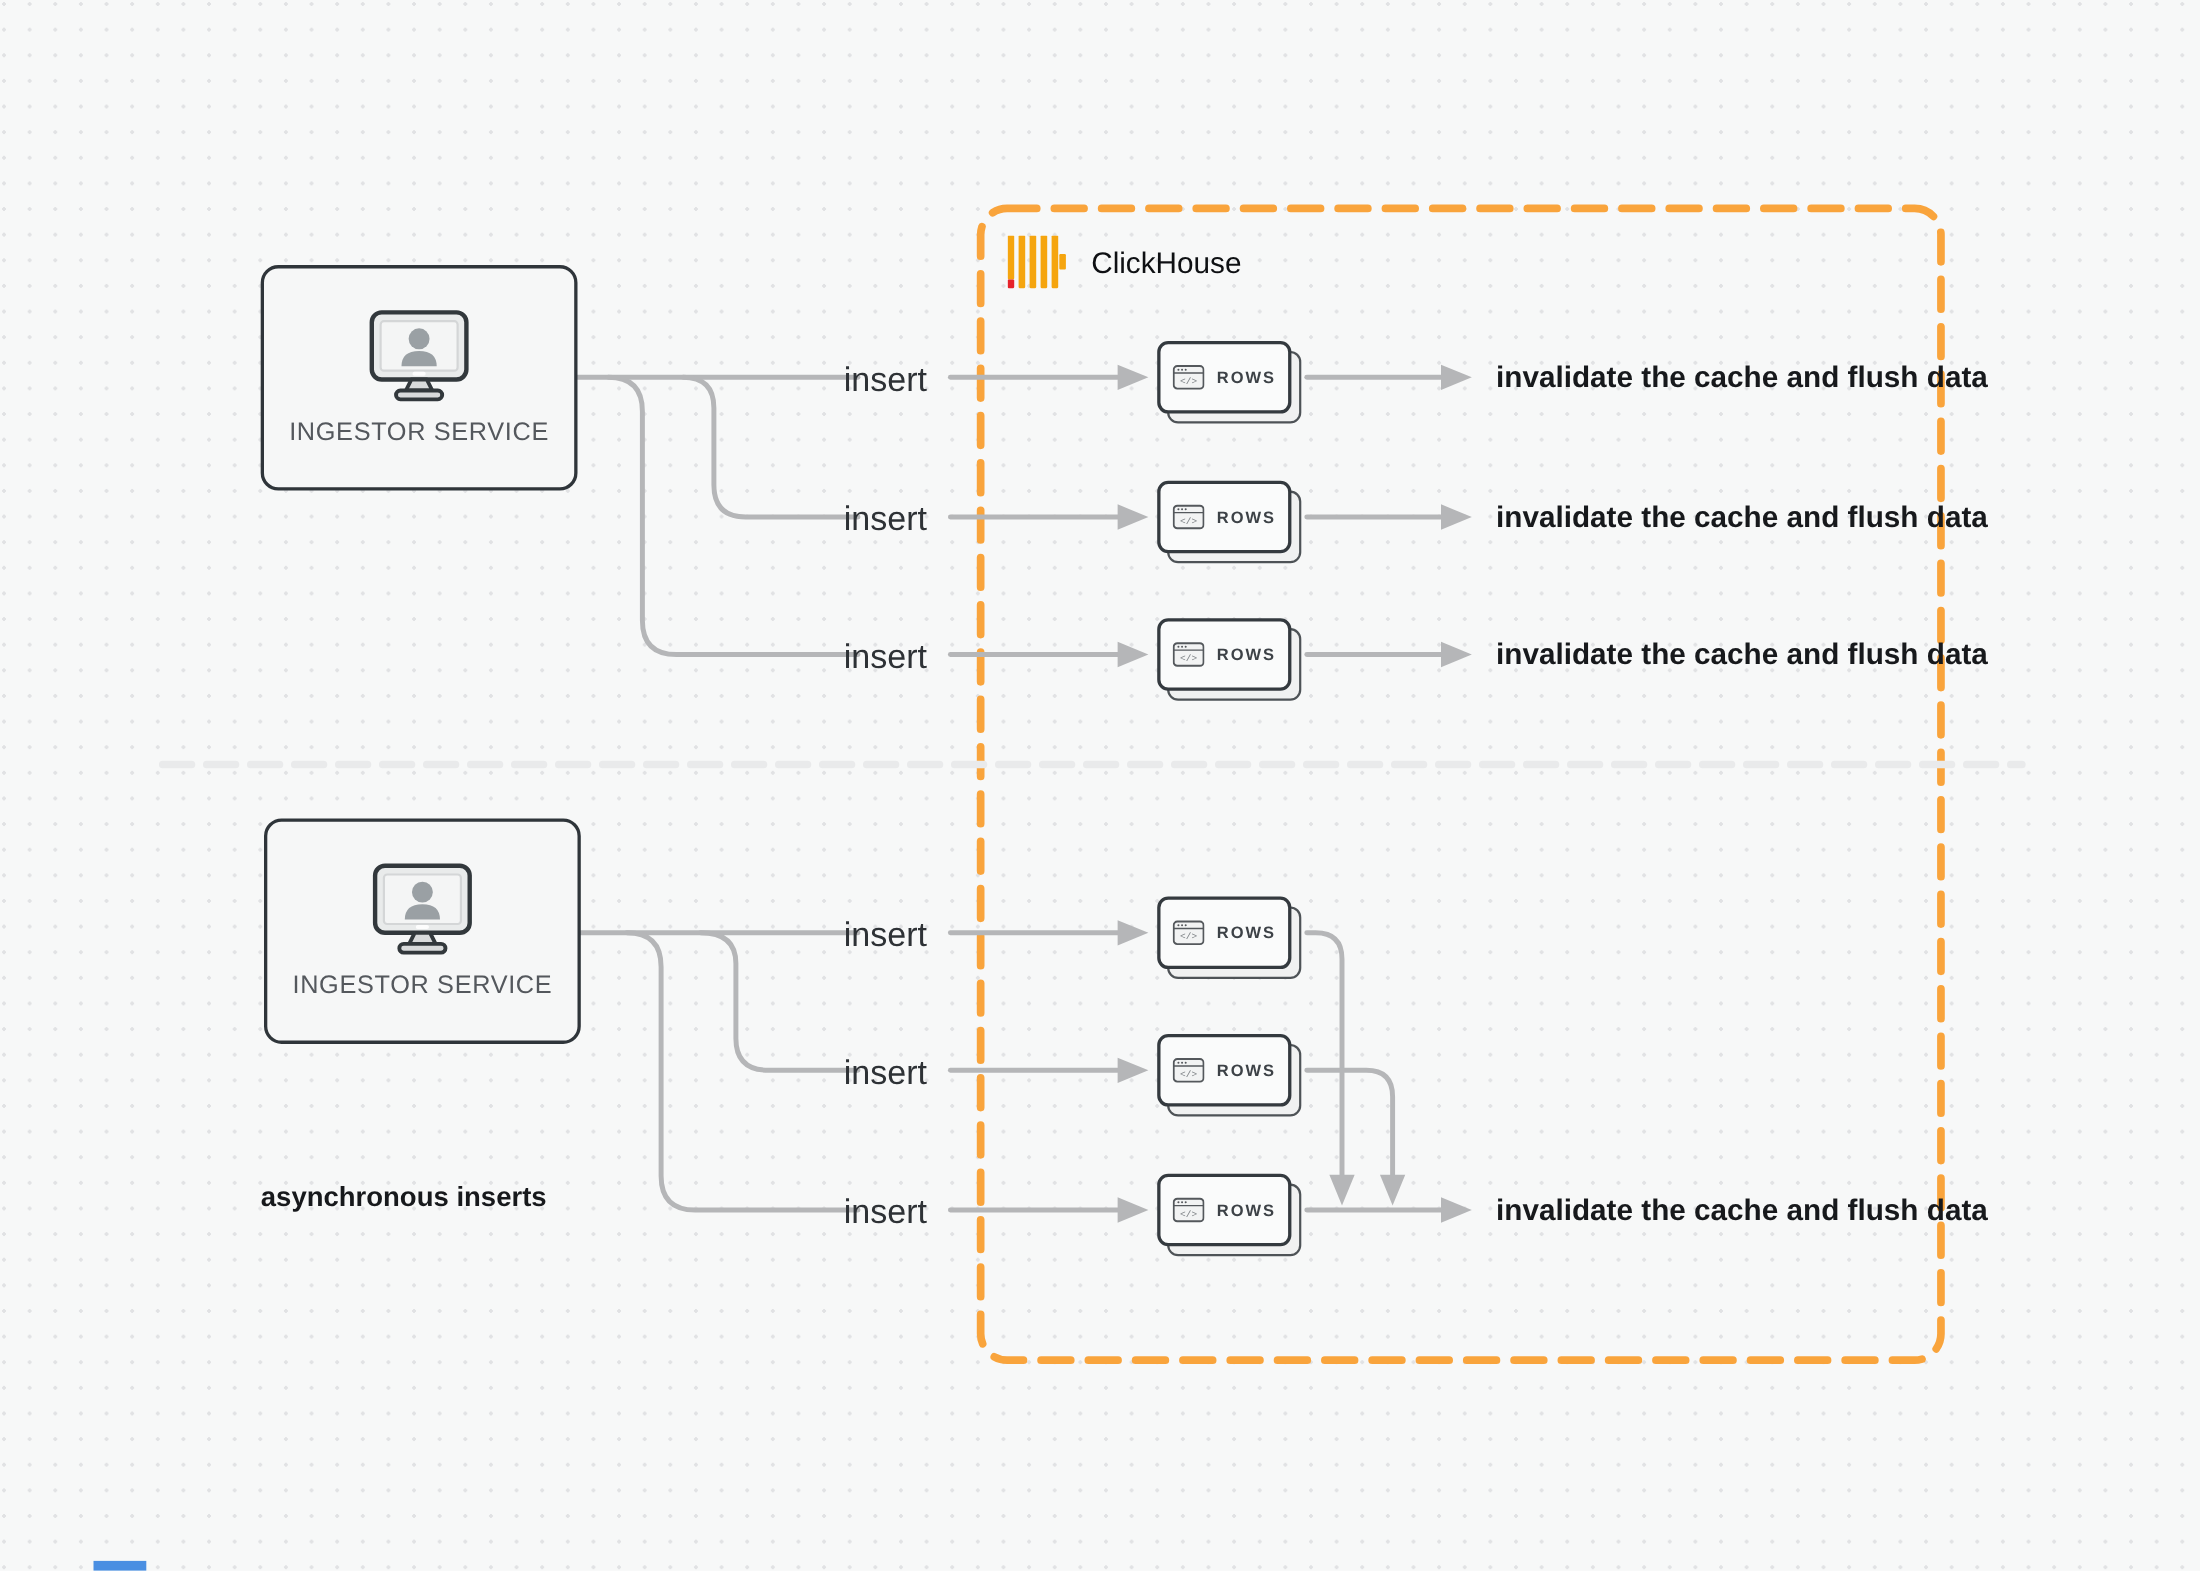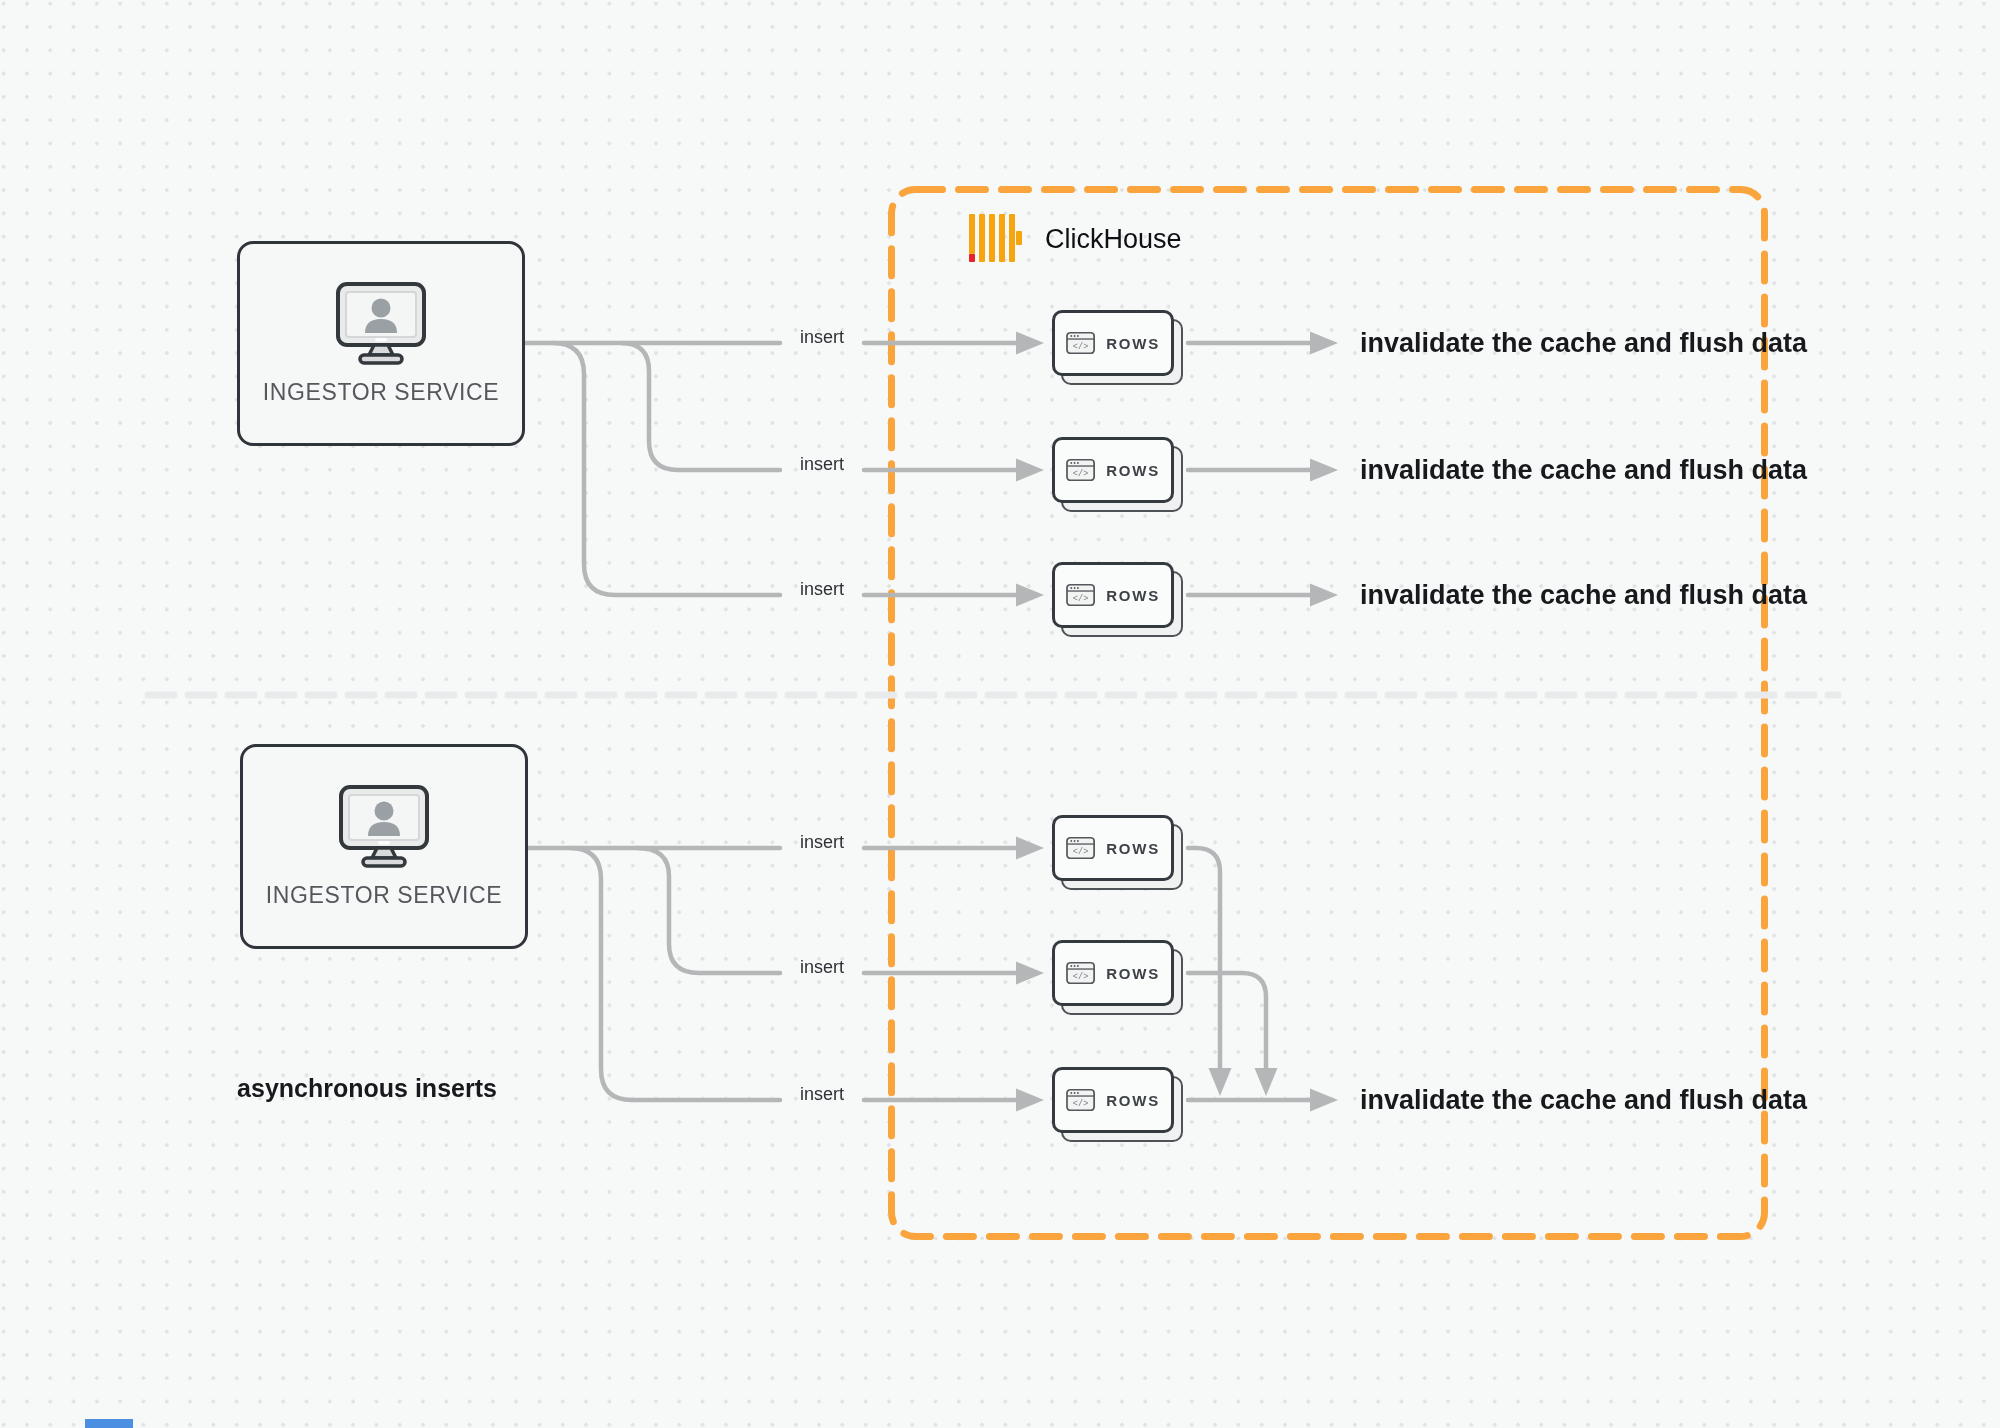--- a/index.html
+++ b/index.html
@@ -42,22 +42,22 @@
     background:#fafbfb; border:3px solid #343a3f; border-radius:10px;
     display:flex; align-items:center; gap:11px; padding:0 11px;
   }
   .rows-label {
     font-size:15px; font-weight:600;
     letter-spacing:1.8px; color:#3d4247;
   }
 
   
   .insert-label {
-    position:absolute; width:110px; text-align:center;
-    font-size:18px; color:#2e3236;
+    position:absolute; width:110px; text-align:left;
+    font-size:31px; color:#2e3236;
   }
   .invalidate-label {
     position:absolute; white-space:nowrap;
     font-size:27px; color:#17191c;font-weight:bold;
   }
 
   
   .blue-sliver { position:absolute; background:#4a8fe2; }
 </style>
 </head>
@@ -138,21 +138,21 @@
       <path d="M30 52 Q30 38 46 38 Q62 38 62 52 Z" fill="#9aa0a4"></path>
       <rect x="40" y="57" width="12" height="3.5" rx="1.75" fill="#fdfdfd"></rect>
       <path d="M39 64 L53 64 L58 74 L34 74 Z" fill="#d8dadb" stroke="#32383c" stroke-width="3.5" stroke-linejoin="round"></path>
       <rect x="25" y="74" width="42" height="8" rx="4" fill="#d8dadb" stroke="#32383c" stroke-width="3.5"></rect>
     </svg>
     <div class="ingestor-label">INGESTOR SERVICE</div>
   </div>
 
   <div class="caption" style="left:207px; top:1074px;">asynchronous inserts</div>
 
-  <div class="ch-header" style="left:969px; top:214px;">
+  <div class="ch-header" style="left:916px; top:214px;">
     <svg width="54" height="50" viewBox="0 0 54 50">
       <rect x="0" y="0" width="6" height="40" rx="1" fill="#F5A50F"></rect>
       <rect x="0" y="40" width="6" height="8" rx="1" fill="#E6232A"></rect>
       <rect x="10" y="0" width="6" height="48" rx="1" fill="#F5A50F"></rect>
       <rect x="20" y="0" width="6" height="48" rx="1" fill="#F5A50F"></rect>
       <rect x="30" y="0" width="6" height="48" rx="1" fill="#F5A50F"></rect>
       <rect x="40" y="0" width="6" height="48" rx="1" fill="#F5A50F"></rect>
       <rect x="47" y="17" width="6" height="14" rx="1" fill="#F5A50F"></rect>
     </svg>
     <div class="ch-title">ClickHouse</div>

